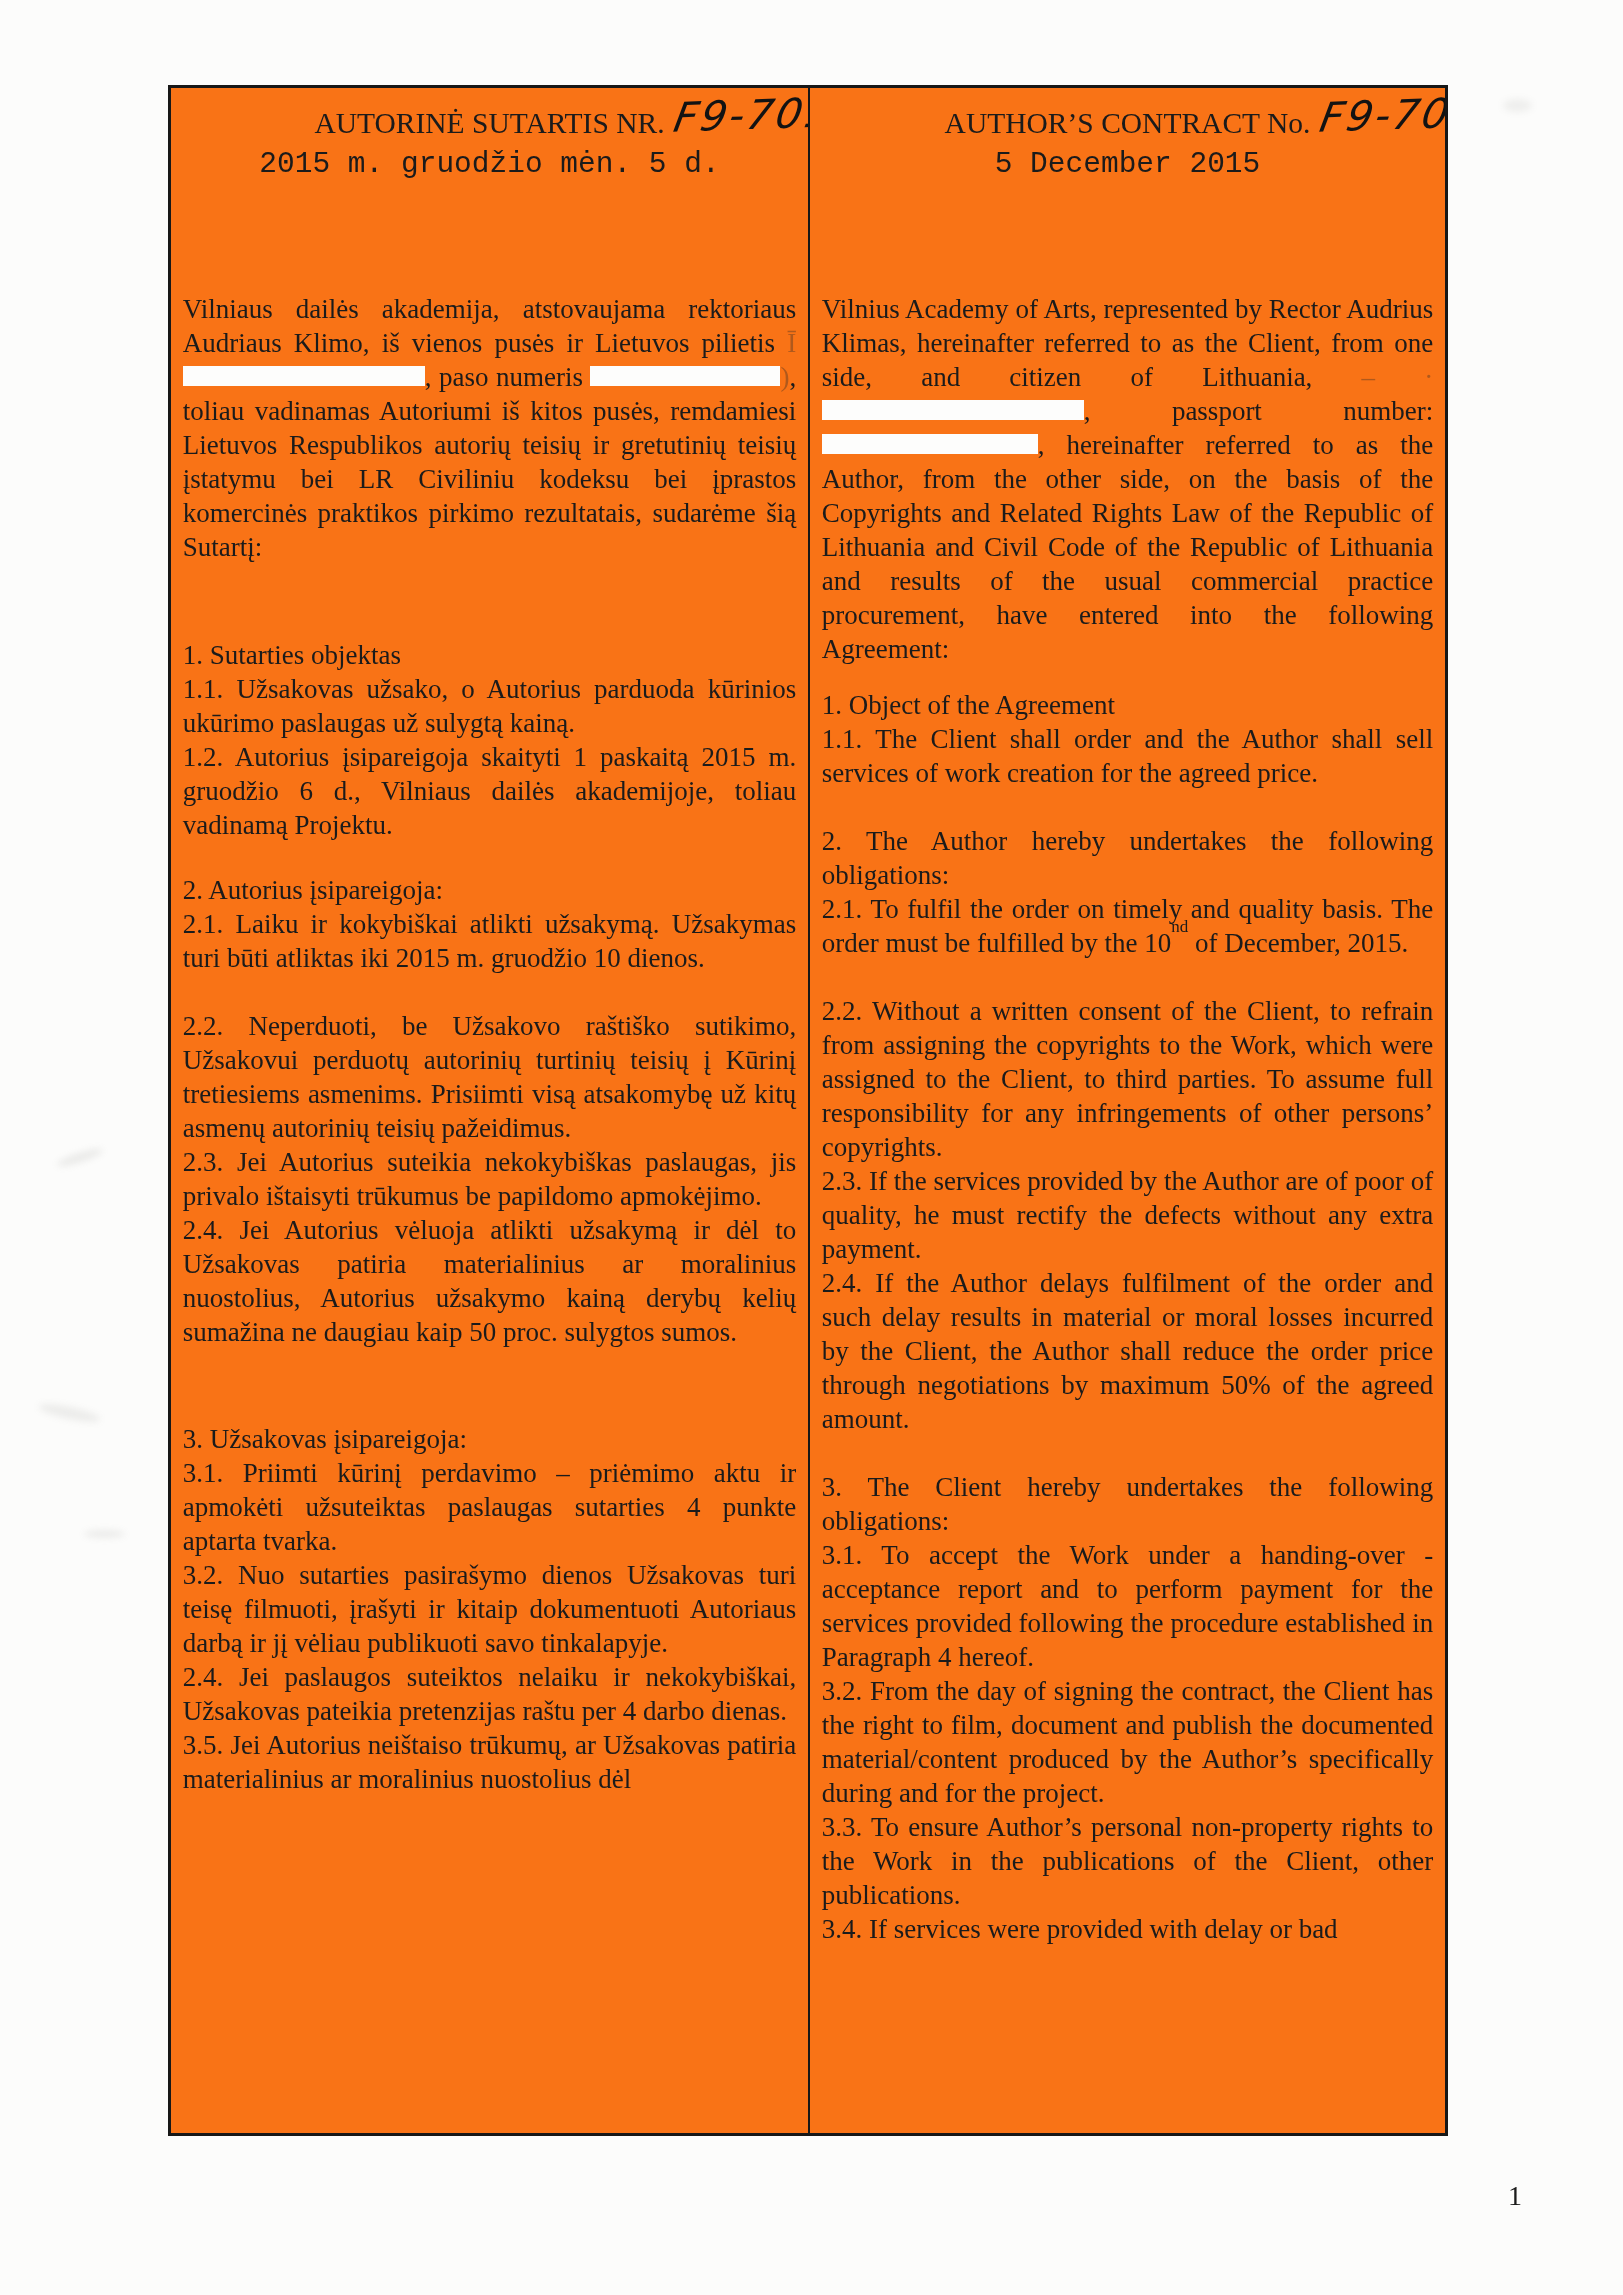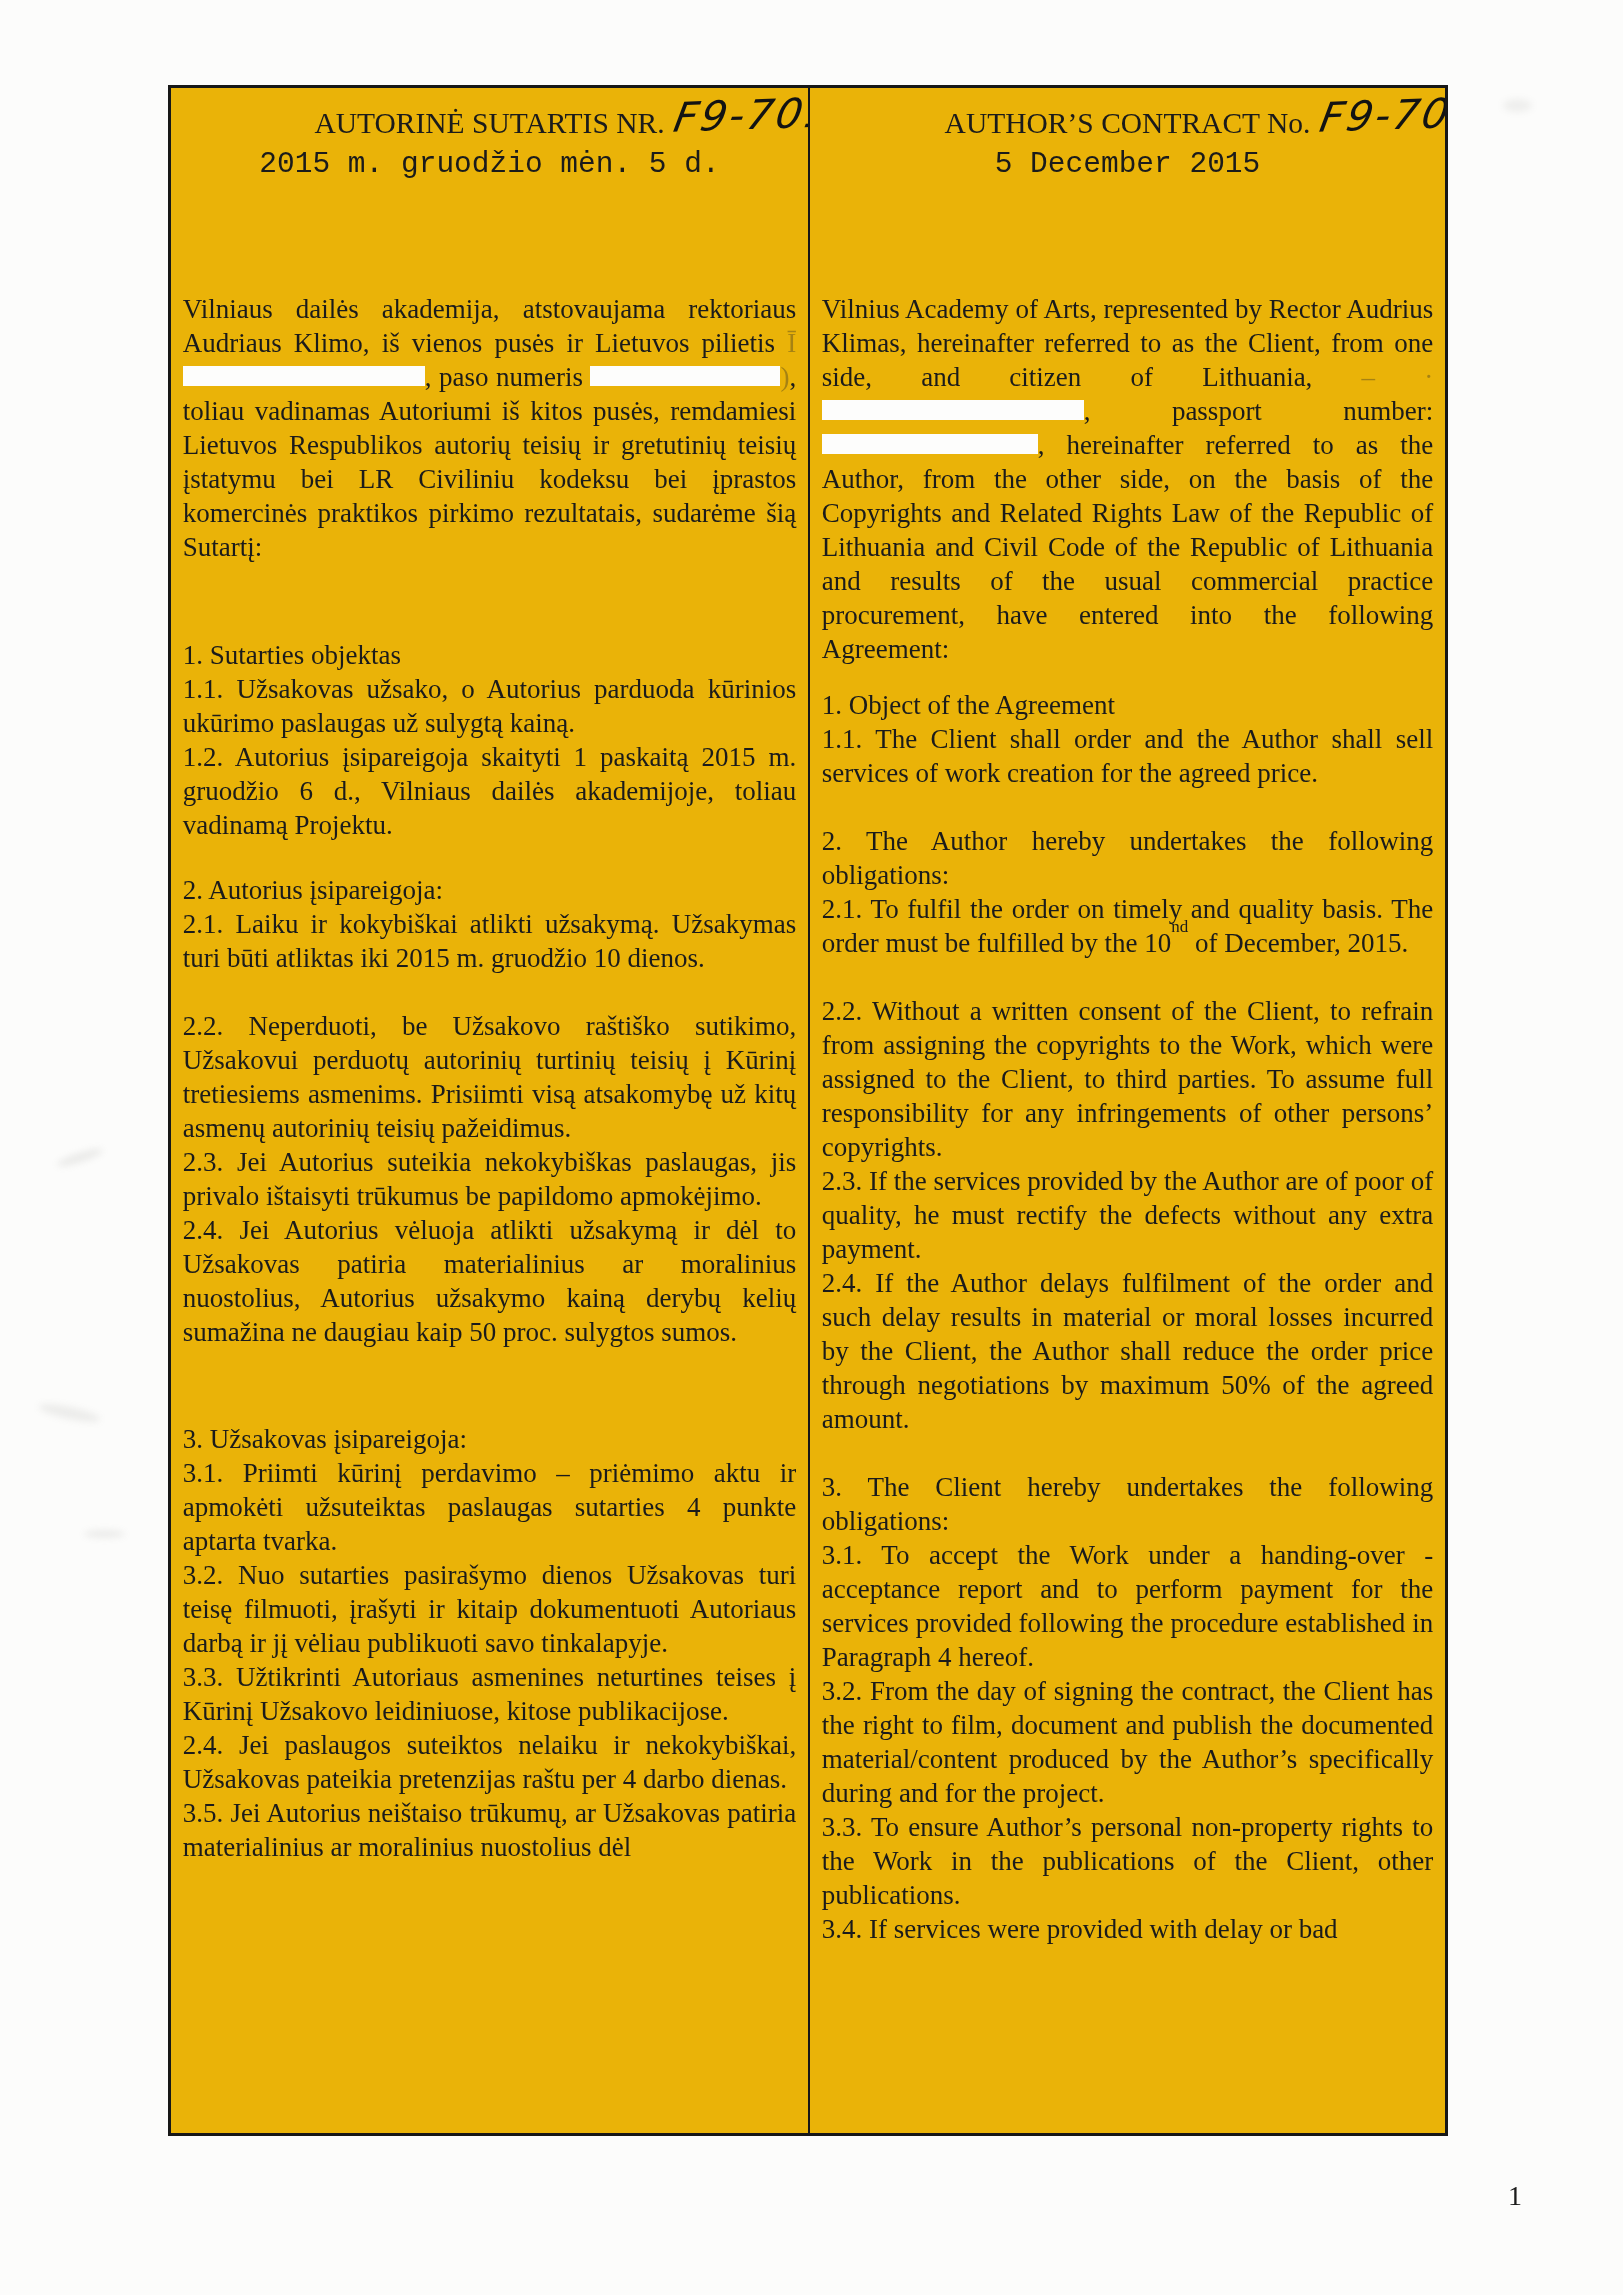--- a/index.html
+++ b/index.html
@@ -6,21 +6,21 @@
   body{
     width:1623px;height:2295px;position:relative;overflow:hidden;
     background:#fcfcfb;
     font-family:"Liberation Serif","DejaVu Serif",serif;
     color:#1b1b1b;
   }
   .sheet{position:absolute;inset:0;}
   .contract-table{
     position:absolute;left:168px;top:85px;width:1280px;height:2051px;
     border:3.3px solid #171717;box-sizing:border-box;
-    display:flex;background:#eab308;overflow:hidden;
+    display:flex;background:#f97316;overflow:hidden;
   }
   .col{box-sizing:border-box;height:100%;overflow:hidden;}
   .col-left{width:639px;border-right:2.6px solid #171717;}
   .col-right{flex:1;}
   .col-pad{padding:0 11.8px;}
   
   .hdr{height:204px;box-sizing:border-box;padding-top:17px;text-align:center;}
   .hdr-line1{font-size:29.5px;line-height:37px;position:relative;white-space:nowrap;}
   .hand{
     position:absolute; 
@@ -69,21 +69,20 @@
             <div class="block">1.1. Užsakovas užsako, o Autorius parduoda kūrinios ukūrimo paslaugas už sulygtą kainą.</div>
             <div class="block">1.2. Autorius įsipareigoja skaityti 1 paskaitą 2015 m. gruodžio 6 d., Vilniaus dailės akademijoje, toliau vadinamą Projektu.</div>
             <div class="block" style="margin-top: 31px;">2. Autorius įsipareigoja:</div>
             <div class="block">2.1. Laiku ir kokybiškai atlikti užsakymą. Užsakymas turi būti atliktas iki 2015 m. gruodžio 10 dienos.</div>
             <div class="block" style="margin-top: 34px;">2.2. Neperduoti, be Užsakovo raštiško sutikimo, Užsakovui perduotų autorinių turtinių teisių į Kūrinį tretiesiems asmenims. Prisiimti visą atsakomybę už kitų asmenų autorinių teisių pažeidimus.</div>
             <div class="block">2.3. Jei Autorius suteikia nekokybiškas paslaugas, jis privalo ištaisyti trūkumus be papildomo apmokėjimo.</div>
             <div class="block">2.4. Jei Autorius vėluoja atlikti užsakymą ir dėl to Užsakovas patiria materialinius ar moralinius nuostolius, Autorius užsakymo kainą derybų kelių sumažina ne daugiau kaip 50 proc. sulygtos sumos.</div>
             <div class="block" style="margin-top: 73px;">3. Užsakovas įsipareigoja:</div>
             <div class="block">3.1. Priimti kūrinį perdavimo – priėmimo aktu ir apmokėti užsuteiktas paslaugas sutarties 4 punkte aptarta tvarka.</div>
             <div class="block">3.2. Nuo sutarties pasirašymo dienos Užsakovas turi teisę filmuoti, įrašyti ir kitaip dokumentuoti Autoriaus darbą ir jį vėliau publikuoti savo tinkalapyje.</div>
-            <div class="block">3.3. Užtikrinti Autoriaus asmenines neturtines teises į Kūrinį Užsakovo leidiniuose, kitose publikacijose.</div>
             <div class="block">2.4. Jei paslaugos suteiktos nelaiku ir nekokybiškai, Užsakovas pateikia pretenzijas raštu per 4 darbo dienas.</div>
             <div class="block">3.5. Jei Autorius neištaiso trūkumų, ar Užsakovas patiria materialinius ar moralinius nuostolius dėl</div>
           </div>
       </div>
     </div>
 
     <div class="col col-right">
       <div class="col-pad">
         <div class="hdr">
           <div class="hdr-line1"><span>AUTHOR’S CONTRACT No.</span><span class="hand">F9-701</span></div>

